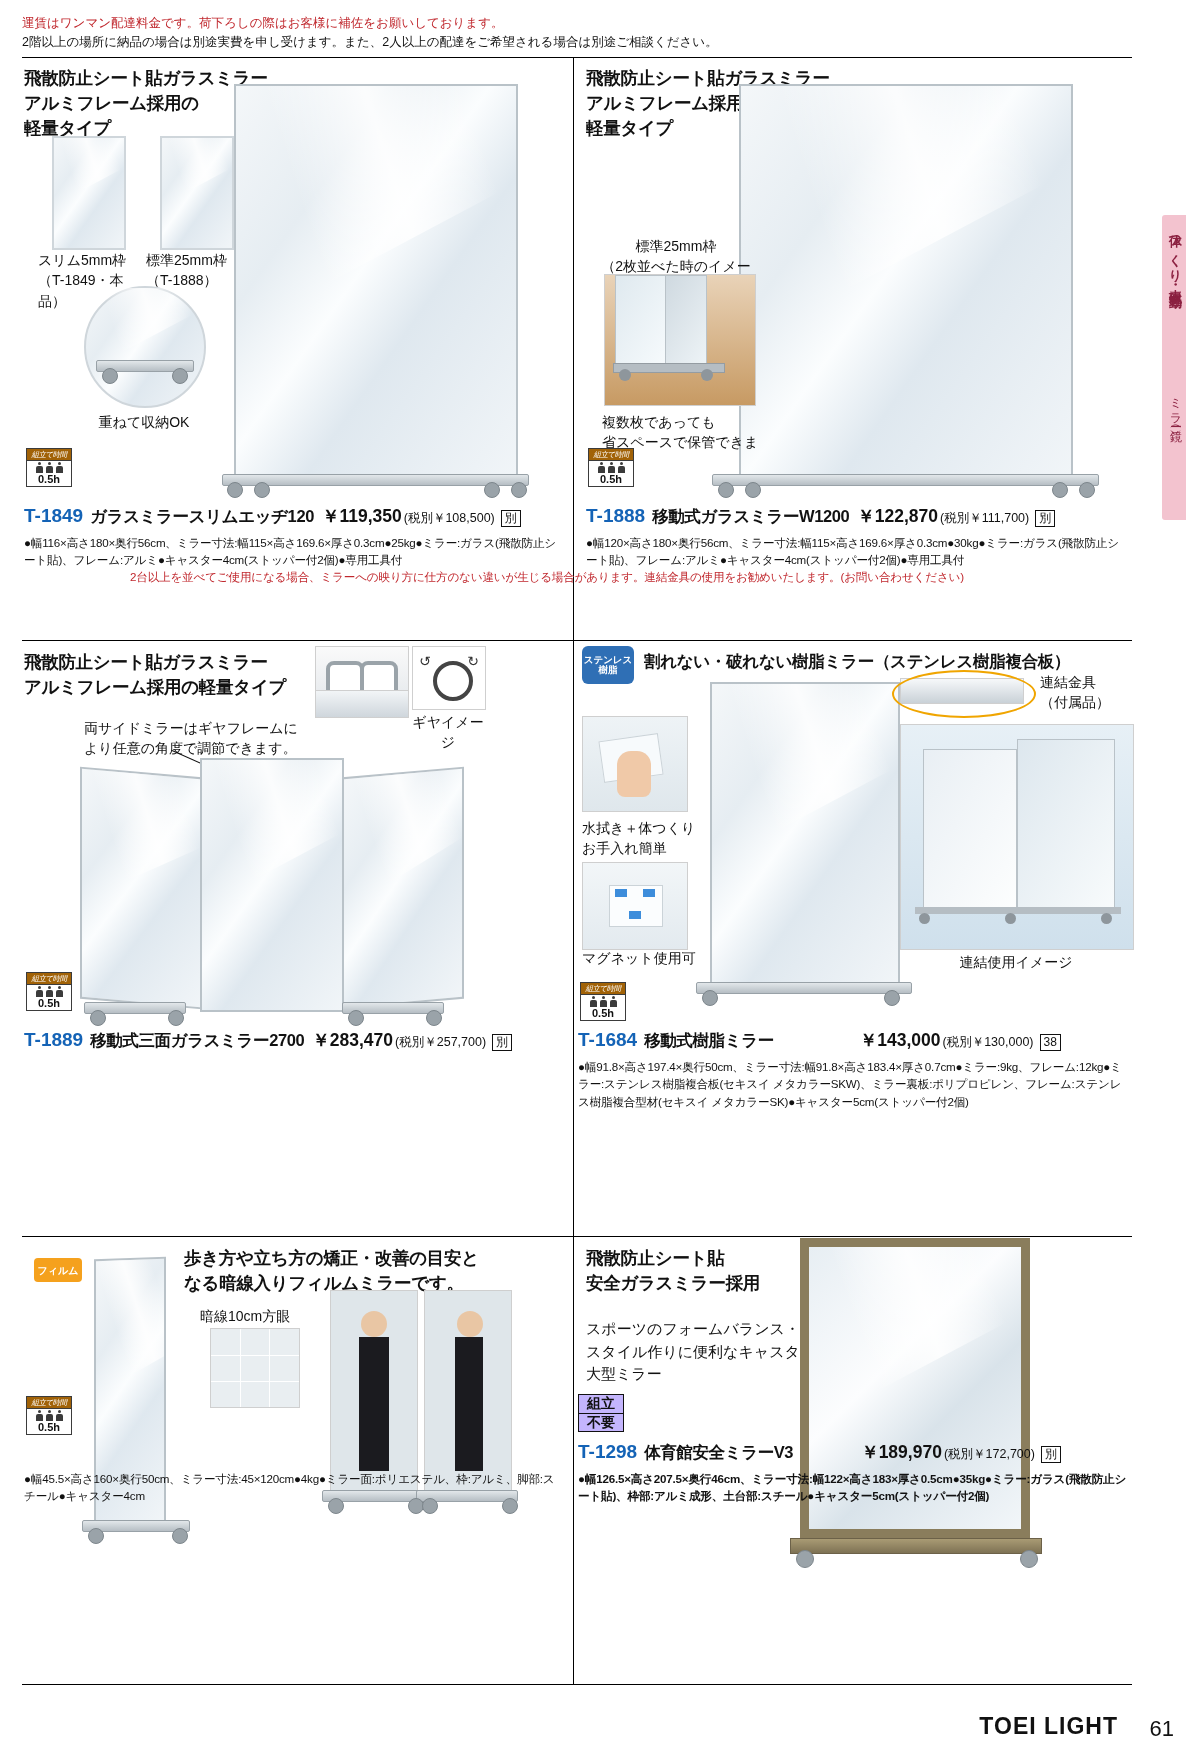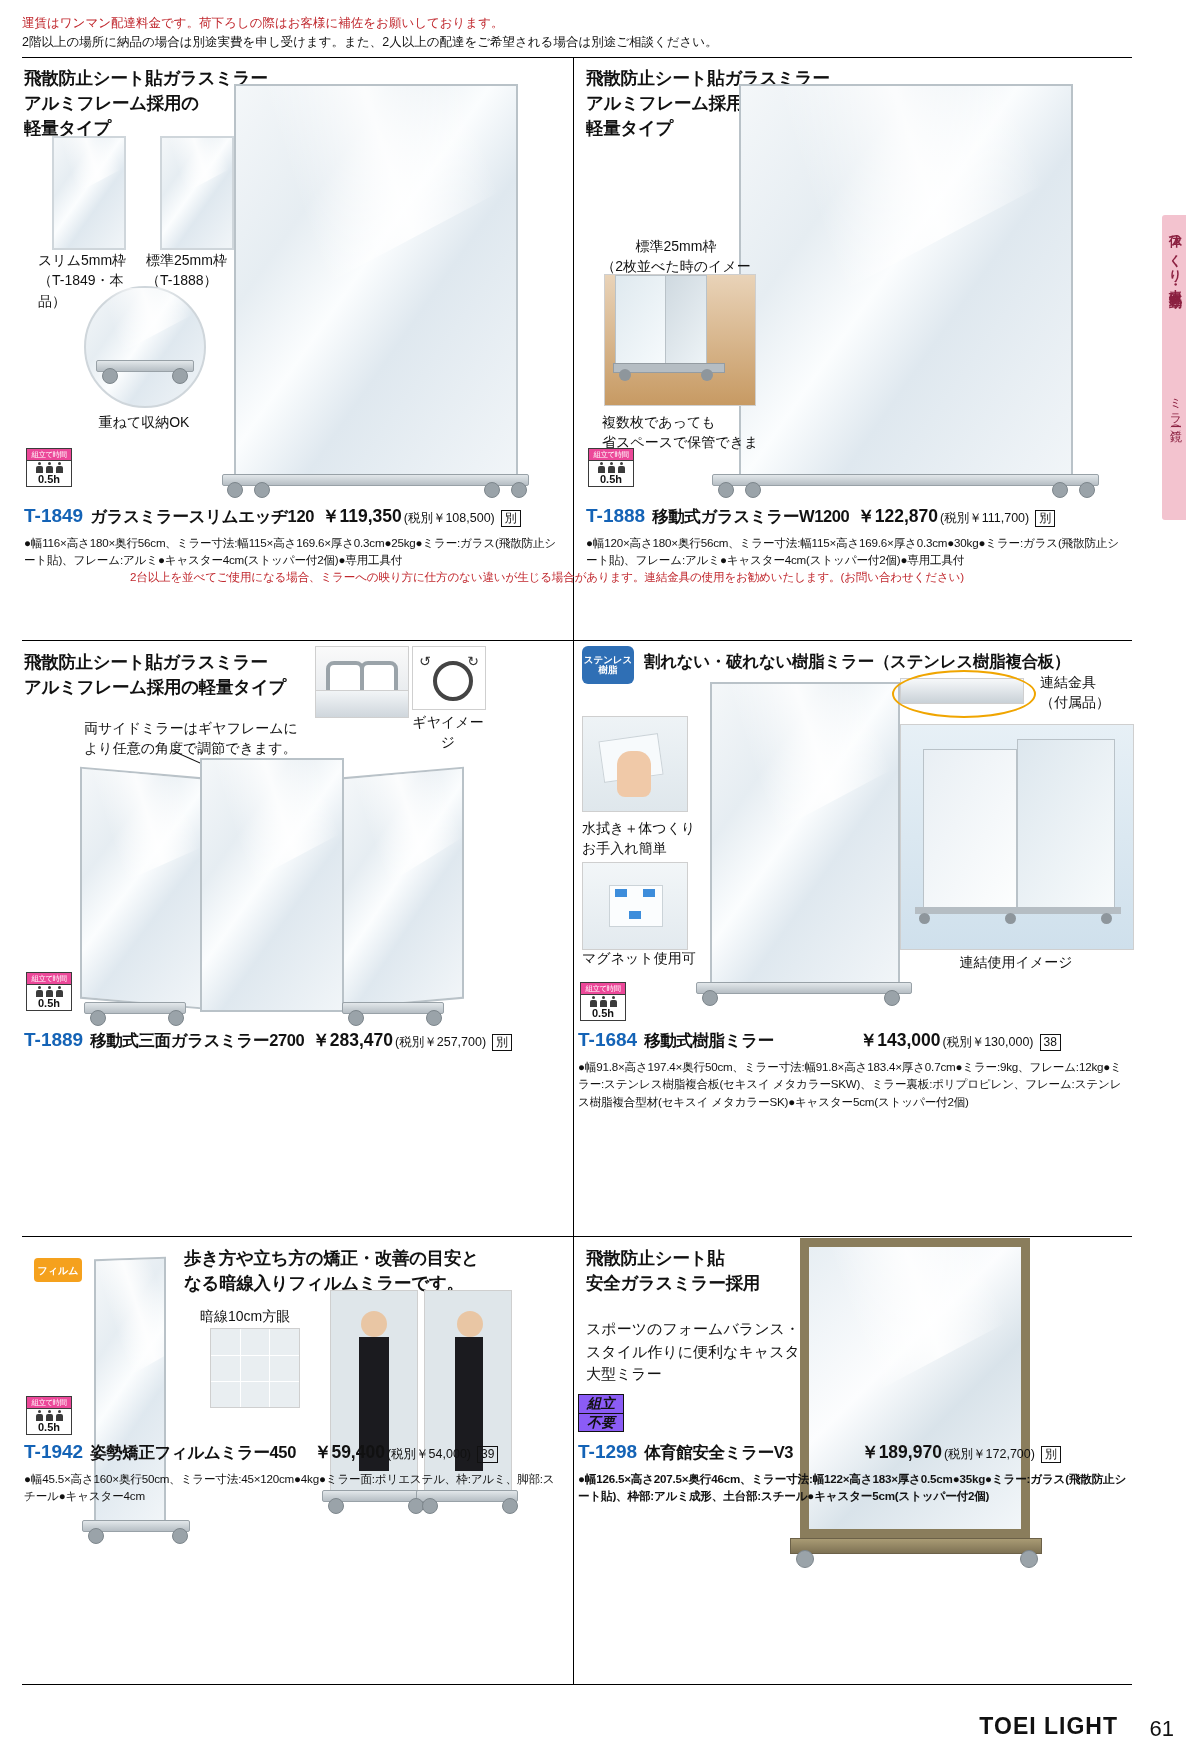--- a/index.html
+++ b/index.html
@@ -61,34 +61,35 @@
     padding:0px 3px;margin-left:6px;line-height:1.25;
   }
   .spec{
     position:absolute;font-size:11.6px;line-height:1.5;color:#111;letter-spacing:-0.2px;
   }
   .note-red{color:#c0272d;}
 
   
   .asm{position:absolute;width:46px;}
   .asm .hd{
-    background:#ec4899;color:#fff;font-size:7.5px;text-align:center;
+    background:#a16207;color:#fff;font-size:7.5px;text-align:center;
     letter-spacing:-0.5px;line-height:1.25;padding:1px 0;
     border:1px solid #3b3b3b;
+    font-style:italic;
   }
   .asm .bd{
     border:1px solid #3b3b3b;border-top:none;background:#fff;text-align:center;
     font-size:11px;font-weight:bold;padding:0 0 1px;
   }
   .asm .figs{display:flex;justify-content:center;gap:1px;padding:1px 0 0;}
   .asm .fig{width:9px;height:11px;position:relative;}
   .asm .fig i{position:absolute;left:3px;top:0;width:3px;height:3px;background:#3b3b3b;border-radius:50%;}
   .asm .fig b{position:absolute;left:1px;top:4px;width:7px;height:7px;background:#3b3b3b;border-radius:2px 2px 0 0;}
 
-  .asm2{position:absolute;width:44px;border:1.5px solid #111;background:#8b5cf6;text-align:center;font-style:italic;}
+  .asm2{position:absolute;width:44px;border:1.5px solid #111;background:#c4b5fd;text-align:center;}
   .asm2 div{font-size:14px;font-weight:bold;line-height:1.25;}
   .asm2 .top{border-bottom:1px solid #111;}
 
   
   .tag{
     position:absolute;border-radius:50%;
     color:#fff;font-size:9.5px;text-align:center;font-weight:bold;
     display:flex;align-items:center;justify-content:center;line-height:1.1;
   }
   .tag.blue{background:#2f6fb5;}
@@ -480,27 +481,20 @@
             </span>
             <span class="fig">
               <i></i>
               <b></b>
             </span>
           </div>
         <div>0.5h</div>
       </div>
     </div>
 
-    <div class="prow" style="left:2px;top:194px;">
-      <span class="code">T-1942</span>
-      <span class="pname">姿勢矯正フィルムミラー450</span>
-      <span class="price" style="margin-left:18px;">￥59,400</span>
-      <span class="tax">(税別￥54,000)</span>
-      <span class="mark">39</span>
-    </div>
     <div class="spec" style="left:2px;top:224px;width:540px;">●幅45.5×高さ160×奥行50cm、ミラー寸法:45×120cm●4kg●ミラー面:ポリエステル、枠:アルミ、脚部:スチール●キャスター4cm</div>
   </div>
 
   <div class="block" style="left:584px;top:1246px;width:555px;height:430px;">
 
     <div class="b-title" style="position:absolute;left:2px;top:0px;width:300px;">
       <div>飛散防止シート貼</div>
       <div>安全ガラスミラー採用</div>
     </div>
 

